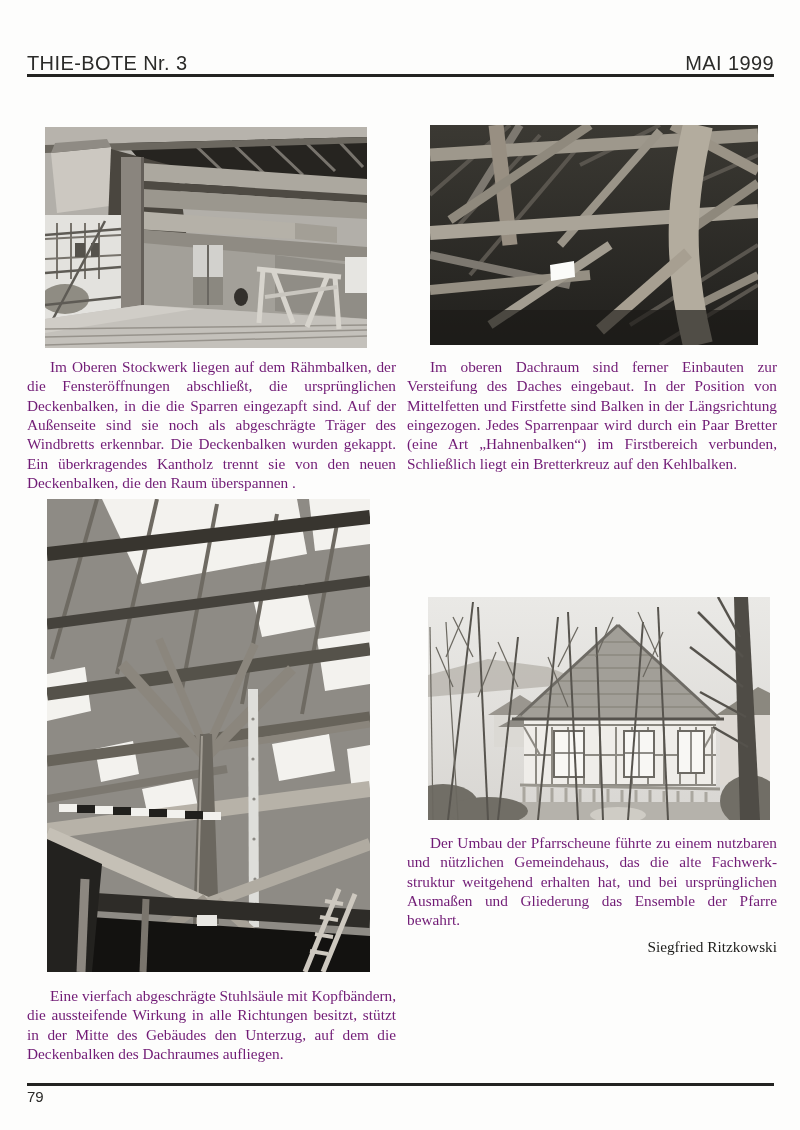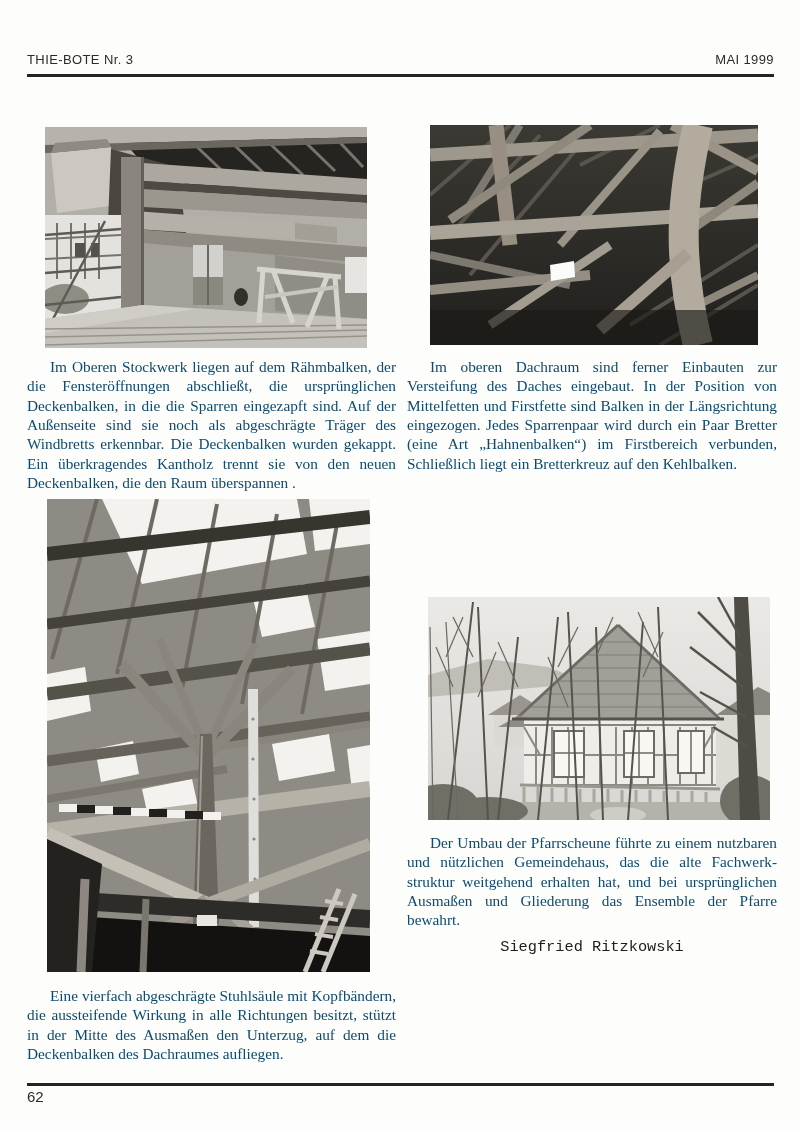--- a/index.html
+++ b/index.html
@@ -1,39 +1,39 @@
 <!DOCTYPE html>
 <html><head>
 <meta charset="utf-8">
 <style>
   html,body{margin:0;padding:0;background:#ffffff;}
   .page{position:relative;width:800px;height:1130px;background:#fdfdfc;
         font-family:"Liberation Serif",serif;color:#1d1d1b;overflow:hidden;}
   .hdr{position:absolute;left:27px;top:52px;width:747px;display:flex;
        justify-content:space-between;font-family:"Liberation Sans",sans-serif;
-       font-size:13px;letter-spacing:.4px;color:#2b2b29;}
+       font-size:20px;letter-spacing:.4px;color:#2b2b29;}
   .rule{position:absolute;left:27px;width:747px;height:3px;background:#232321;}
   .hdr-rule{top:74px;}
   .ftr-rule{top:1083px;height:2.5px;}
   .pagenum{position:absolute;left:27px;top:1088px;font-family:"Liberation Sans",sans-serif;
            font-size:15px;color:#2b2b29;}
   figure.photo{position:absolute;margin:0;padding:0;}
   figure.photo svg{display:block;width:100%;height:100%;}
   #photo1{left:45px;top:127px;width:322px;height:221px;}
   #photo2{left:430px;top:125px;width:328px;height:220px;}
   #photo3{left:47px;top:499px;width:323px;height:473px;}
   #photo4{left:428px;top:597px;width:342px;height:223px;}
   .body-text{margin:0;text-align:justify;font-size:15.3px;line-height:19.35px;
-             text-indent:23px;color:#0c4a6e;}
+             text-indent:23px;color:#701a75;}
   .abs{position:absolute;}
   #para-l1{left:27px;top:357px;width:369px;}
   #caption-l{left:27px;top:986px;width:369px;}
   #rcol-top{left:407px;top:357px;width:370px;}
   #para-r3{left:407px;top:833px;width:370px;}
-  #signature{left:407px;top:938px;width:370px;text-align:center;font-size:15.3px;font-family:Liberation Mono, monospace;}
+  #signature{left:407px;top:938px;width:370px;text-align:right;font-size:15.3px;}
 </style>
 </head>
 <body>
 
 <div class="page">
 
   <div class="hdr">
     <span>THIE-BOTE Nr. 3</span>
     <span>MAI 1999</span>
   </div>
@@ -335,22 +335,22 @@
         <line x1="50" y1="100" x2="68" y2="55"></line>
           <line x1="140" y1="110" x2="120" y2="60"></line>
         <line x1="5" y1="223" x2="2" y2="30"></line>
           <line x1="30" y1="223" x2="18" y2="25"></line>
         <line x1="18" y1="60" x2="35" y2="20"></line>
           <line x1="25" y1="90" x2="8" y2="50"></line>
       </g>
     </svg>
   </figure>
 
-  <p class="body-text abs" id="caption-l">Eine vierfach abgeschrägte Stuhlsäule mit Kopfbändern, die aussteifende Wirkung in alle Richtungen besitzt, stützt in der Mitte des Ausmaßen den Unterzug, auf dem die Deckenbalken des Dachraumes aufliegen.</p>
+  <p class="body-text abs" id="caption-l">Eine vierfach abgeschrägte Stuhlsäule mit Kopfbändern, die aussteifende Wirkung in alle Richtungen besitzt, stützt in der Mitte des Gebäudes den Unterzug, auf dem die Deckenbalken des Dachraumes aufliegen.</p>
 
   <p class="body-text abs" id="para-r3">Der Umbau der Pfarrscheune führte zu einem nutzbaren und nützlichen Gemeindehaus, das die alte Fachwerk­struktur weitgehend erhalten hat, und bei ursprünglichen Ausmaßen und Gliederung das Ensemble der Pfarre bewahrt.</p>
 
   <div class="abs" id="signature">Siegfried Ritzkowski</div>
 
   <div class="rule ftr-rule"></div>
-  <div class="pagenum">62</div>
+  <div class="pagenum">79</div>
 
 </div>
 
 </body></html>

